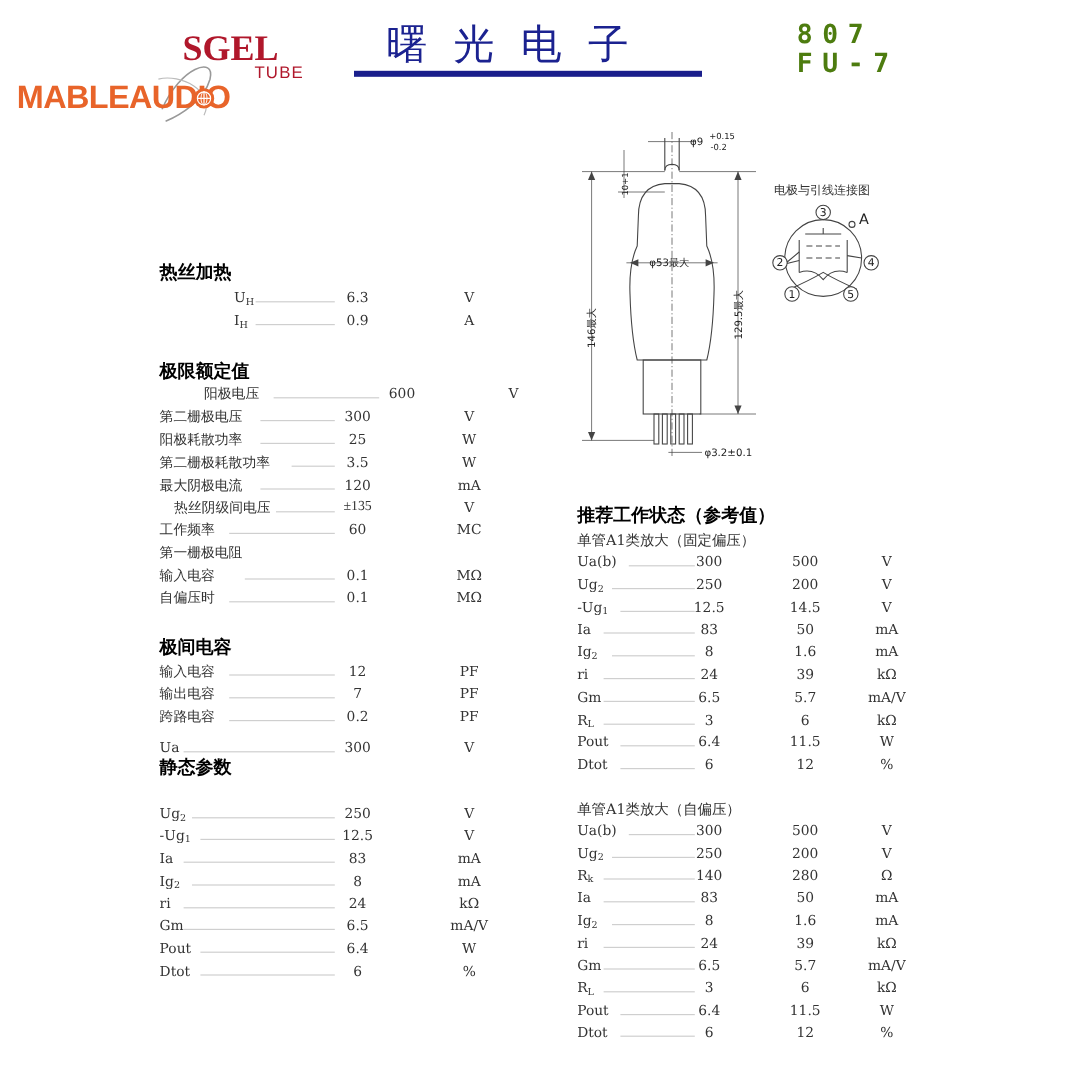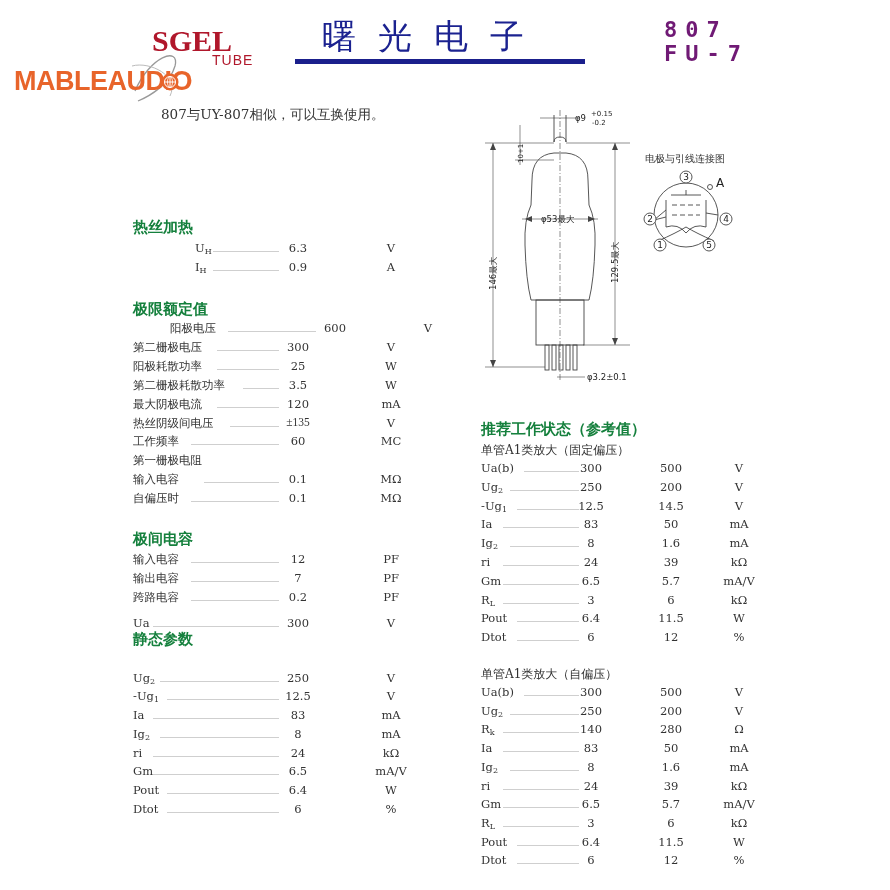--- a/index.html
+++ b/index.html
@@ -9,27 +9,27 @@
   }
   .abs { position: absolute; }
   
   .sgel { left: 152px; top: 24px; font-family: "Liberation Serif", serif; font-weight: bold; font-size: 30px; color: #b0172b; letter-spacing: 0px; }
   .sgel-tube { left: 212px; top: 52px; font-family: "Liberation Sans", sans-serif; font-size: 14px; color: #b0172b; letter-spacing: 1px; }
   .mable { left: 14px; top: 66px; font-family: "Liberation Sans", sans-serif; font-weight: bold; font-size: 27px; color: #e8642a; letter-spacing: -0.5px; }
   .orbit { left: 130px; top: 46px; }
   
   .title { left: 322px; top: 14px; font-family: "DejaVu Sans", sans-serif; font-size: 34px; color: #1b2290; letter-spacing: 22px; }
   .title-bar { left: 295px; top: 59px; width: 290px; height: 5px; background: #1a1f8c; }
-  .model { left: 664px; top: 18px; font-family: "DejaVu Sans Mono", monospace; font-weight: bold; font-size: 22px; color: #701a75; letter-spacing: 8px; line-height: 24px; }
+  .model { left: 664px; top: 18px; font-family: "DejaVu Sans Mono", monospace; font-weight: bold; font-size: 22px; color: #4d7c0f; letter-spacing: 8px; line-height: 24px; }
   
   .intro { left: 133px; top: 103px; width: 290px; font-size: 13.5px; line-height: 22.5px; color: #333; }
   .intro p { margin: 0; }
   .indent { text-indent: 28px; }
   
-  .sec-h { font-family: "DejaVu Sans", sans-serif; font-weight: bold; font-size: 15px; color: #15803d; }
+  .sec-h { font-family: "DejaVu Sans", sans-serif; font-weight: bold; font-size: 15px; color: #000000; }
   .row { position: absolute; height: 19px; font-size: 11.5px; color: #333; }
   .row .lbl { position: absolute; left: 0; top: 0; white-space: nowrap; }
   .row .line { position: absolute; top: 10px; height: 1px; background: #cfcfcf; }
   .row .val { position: absolute; top: 0; text-align: center; width: 50px; }
   .row .unit { position: absolute; top: 0; text-align: center; width: 40px; }
   .sub-h { font-size: 12px; color: #333; }
   sub { font-size: 8px; vertical-align: -2px; }
   svg text { font-family: "DejaVu Sans", sans-serif; }
 </style>
 </head>
@@ -51,21 +51,20 @@
 </svg>
 
 <div class="abs title">曙光电子</div>
 <div class="abs title-bar"></div>
 <div class="abs model">
   <div>807</div>
   <div>FU-7</div>
 </div>
 
 <div class="abs intro">
-  <p class="indent">807与UY-807相似，可以互换使用。</p>
 </div>
 
 <div id="left-col"></div>
 <div id="right-col"></div>
 
 <svg class="abs" style="left:475px;top:105px" width="170" height="285" viewBox="0 0 170 285">
   <g stroke="#444" fill="none" stroke-width="0.9">
 
     <path d="M79 10 L79 37 M91 10 L91 37"></path>
     <path d="M79 37 Q79 32 85 32 Q91 32 91 37"></path>
@@ -182,21 +181,21 @@
     <span class="val" style="left: 140px;">3.5</span>
     <span class="unit" style="left: 238px;">W</span>
   </div>
 <div class="row" style="left: 133px; top: 396.6px; width: 300px;">
     <span class="lbl" style="left: 0px;">最大阴极电流</span>
     <span class="line" style="left: 84px; width: 62px;"></span>
     <span class="val" style="left: 140px;">120</span>
     <span class="unit" style="left: 238px;">mA</span>
   </div>
 <div class="row" style="left: 133px; top: 415.5px; width: 300px;">
-    <span class="lbl" style="left: 0px;">热丝阴级间电压</span>
+    <span class="lbl" style="left: 12px;">热丝阴级间电压</span>
     <span class="line" style="left: 97px; width: 49px;"></span>
     <span class="val" style="left: 140px; font-family: Liberation Serif, serif;">±135</span>
     <span class="unit" style="left: 238px;">V</span>
   </div>
 <div class="row" style="left: 133px; top: 434.4px; width: 300px;">
     <span class="lbl" style="left: 0px;">工作频率</span>
     <span class="line" style="left: 58px; width: 88px;"></span>
     <span class="val" style="left: 140px;">60</span>
     <span class="unit" style="left: 238px;">MC</span>
   </div>

